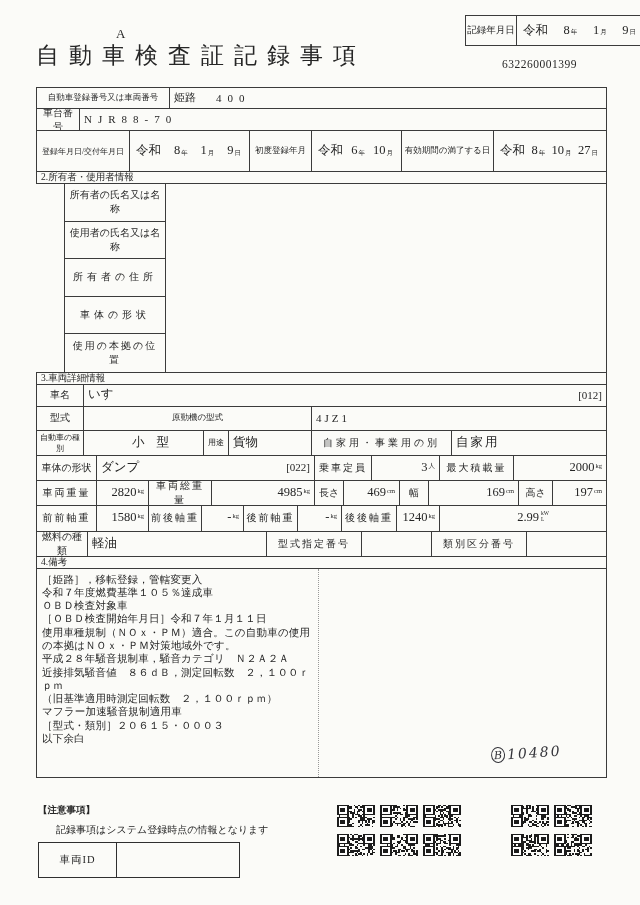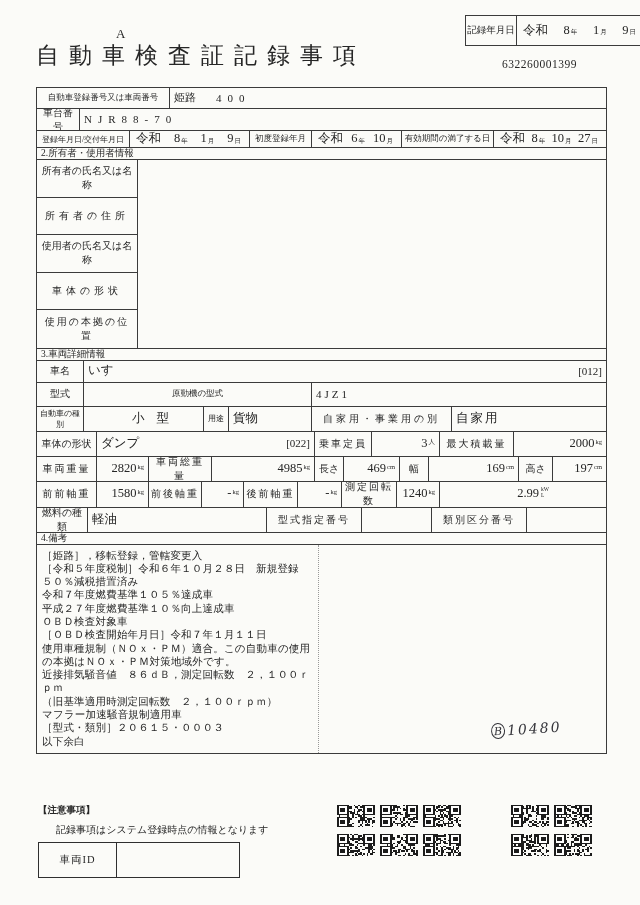--- a/index.html
+++ b/index.html
@@ -30,21 +30,21 @@
   .num{justify-content:flex-end;}
   .u{font-size:6.5px;line-height:1;margin:0 0 2px 1px;}
   .ustack{display:flex;flex-direction:column;align-items:flex-start;font-size:5.5px;line-height:1.05;margin:0 0 1px 2px;}
   .date{justify-content:space-between;padding:2px 8px 3px 6px;}
   .dn{display:flex;align-items:flex-end;}
   .between{justify-content:space-between;}
   .big{font-size:11px;} .code{font-size:11px;}
   .sp-wide{letter-spacing:6px;} .sp-xl{letter-spacing:12px;padding-left:48px;}
 
   .s2{display:grid;grid-template-columns:100px 1fr;grid-template-rows:repeat(5,37.5px);
-      border:1px solid var(--bc);margin-top:-1px;}
+      border:1px solid var(--bc);margin-top:-1px;margin-left:28px;}
   .s2 .slab{border-bottom:1px solid var(--bc);display:flex;align-items:center;justify-content:center;
             text-align:center;font-size:10px;padding:0 3px;}
   .s2 .slab:nth-of-type(5){border-bottom:none;}
   .s2 .area{grid-column:2;grid-row:1/6;border-left:1px solid var(--bc);}
 
   .rbox{border:1px solid var(--bc);margin-top:-1px;height:210px;position:relative;padding:4px 8px 0 5px;}
   .rline{font-size:10.5px;line-height:13.3px;width:278px;letter-spacing:.2px;}
   .rdiv{position:absolute;left:281px;top:0;bottom:0;border-left:1px dotted #999;}
   .hw{position:absolute;left:454px;top:176px;font-style:italic;font-size:14px;color:#34343a;
       transform:rotate(-4deg);display:flex;align-items:center;gap:2px;font-family:"DejaVu Serif",serif;}
@@ -101,21 +101,21 @@
         <span>姫路</span>
         <span class="sp-wide">400</span>
       </div>
     </div>
 
     <div class="row" style="grid-template-columns:42px 1fr;height:23px">
       <div class="c lab">車台番号</div>
       <div class="c val big sp-wide">NJR88-70</div>
     </div>
 
-    <div class="row" style="grid-template-columns:92px 120px 62px 90px 92px 1fr;height:18px">
+    <div class="row" style="grid-template-columns:92px 120px 62px 90px 92px 1fr;height:42px">
       <div class="c lab sm">登録年月日/交付年月日</div>
       <div class="c val date">
         <span>令和</span>
         <span class="dn">
             <span>8</span>
             <span class="u">年</span>
           </span>
         <span class="dn">
             <span>1</span>
             <span class="u">月</span>
@@ -152,22 +152,22 @@
             <span>27</span>
             <span class="u">日</span>
           </span>
       </div>
     </div>
 
     <div class="sec-bar">2.所有者・使用者情報</div>
 
     <div class="s2">
       <div class="slab">所有者の氏名又は名称</div>
+      <div class="slab">使用者の氏名又は名称</div>
       <div class="slab ls4">所有者の住所</div>
-      <div class="slab">使用者の氏名又は名称</div>
       <div class="slab ls4">車体の形状</div>
       <div class="slab ls2">使用の本拠の位置</div>
       <div class="area"></div>
     </div>
 
     <div class="sec-bar">3.車両詳細情報</div>
 
     <div class="row" style="grid-template-columns:46px 1fr;height:23px">
       <div class="c lab">車名</div>
       <div class="c val between">
@@ -246,21 +246,21 @@
       <div class="c lab ls2">前後軸重</div>
       <div class="c val num">
           <span>-</span>
           <span class="u">kg</span>
         </div>
       <div class="c lab ls2">後前軸重</div>
       <div class="c val num">
           <span>-</span>
           <span class="u">kg</span>
         </div>
-      <div class="c lab ls2">測定回転数</div>
+      <div class="c lab ls2">後後軸重</div>
       <div class="c val num">
           <span>1240</span>
           <span class="u">kg</span>
         </div>
       <div class="c val num">
         <span>2.99</span>
         <span class="ustack">
             <span>kW</span>
             <span>L</span>
           </span>
@@ -273,26 +273,25 @@
       <div class="c lab ls2">型式指定番号</div>
       <div class="c val"></div>
       <div class="c lab ls2">類別区分番号</div>
       <div class="c val"></div>
     </div>
 
     <div class="sec-bar">4.備考</div>
 
     <div class="rbox">
       <div class="rline">［姫路］，移転登録，管轄変更入</div>
-      <div class="rline">［令和５年度税制］令和６年１０月２８日　新規登録　５０％減税措置済み</div>
       <div class="rline">令和７年度燃費基準１０５％達成車</div>
-      <div class="rline">平成２７年度燃費基準１０％向上達成車</div>
       <div class="rline">ＯＢＤ検査対象車</div>
       <div class="rline">［ＯＢＤ検査開始年月日］令和７年１月１１日</div>
       <div class="rline">使用車種規制（ＮＯｘ・ＰＭ）適合。この自動車の使用の本拠はＮＯｘ・ＰＭ対策地域外です。</div>
+      <div class="rline">平成２８年騒音規制車，騒音カテゴリ　Ｎ２Ａ２Ａ</div>
       <div class="rline">近接排気騒音値　８６ｄＢ，測定回転数　２，１００ｒｐｍ</div>
       <div class="rline">（旧基準適用時測定回転数　２，１００ｒｐｍ）</div>
       <div class="rline">マフラー加速騒音規制適用車</div>
       <div class="rline">［型式・類別］２０６１５・０００３</div>
       <div class="rline">以下余白</div>
       <div class="rdiv"></div>
       <div class="hw">
         <span class="cb">B</span>
         <span class="hd">10480</span>
       </div>

